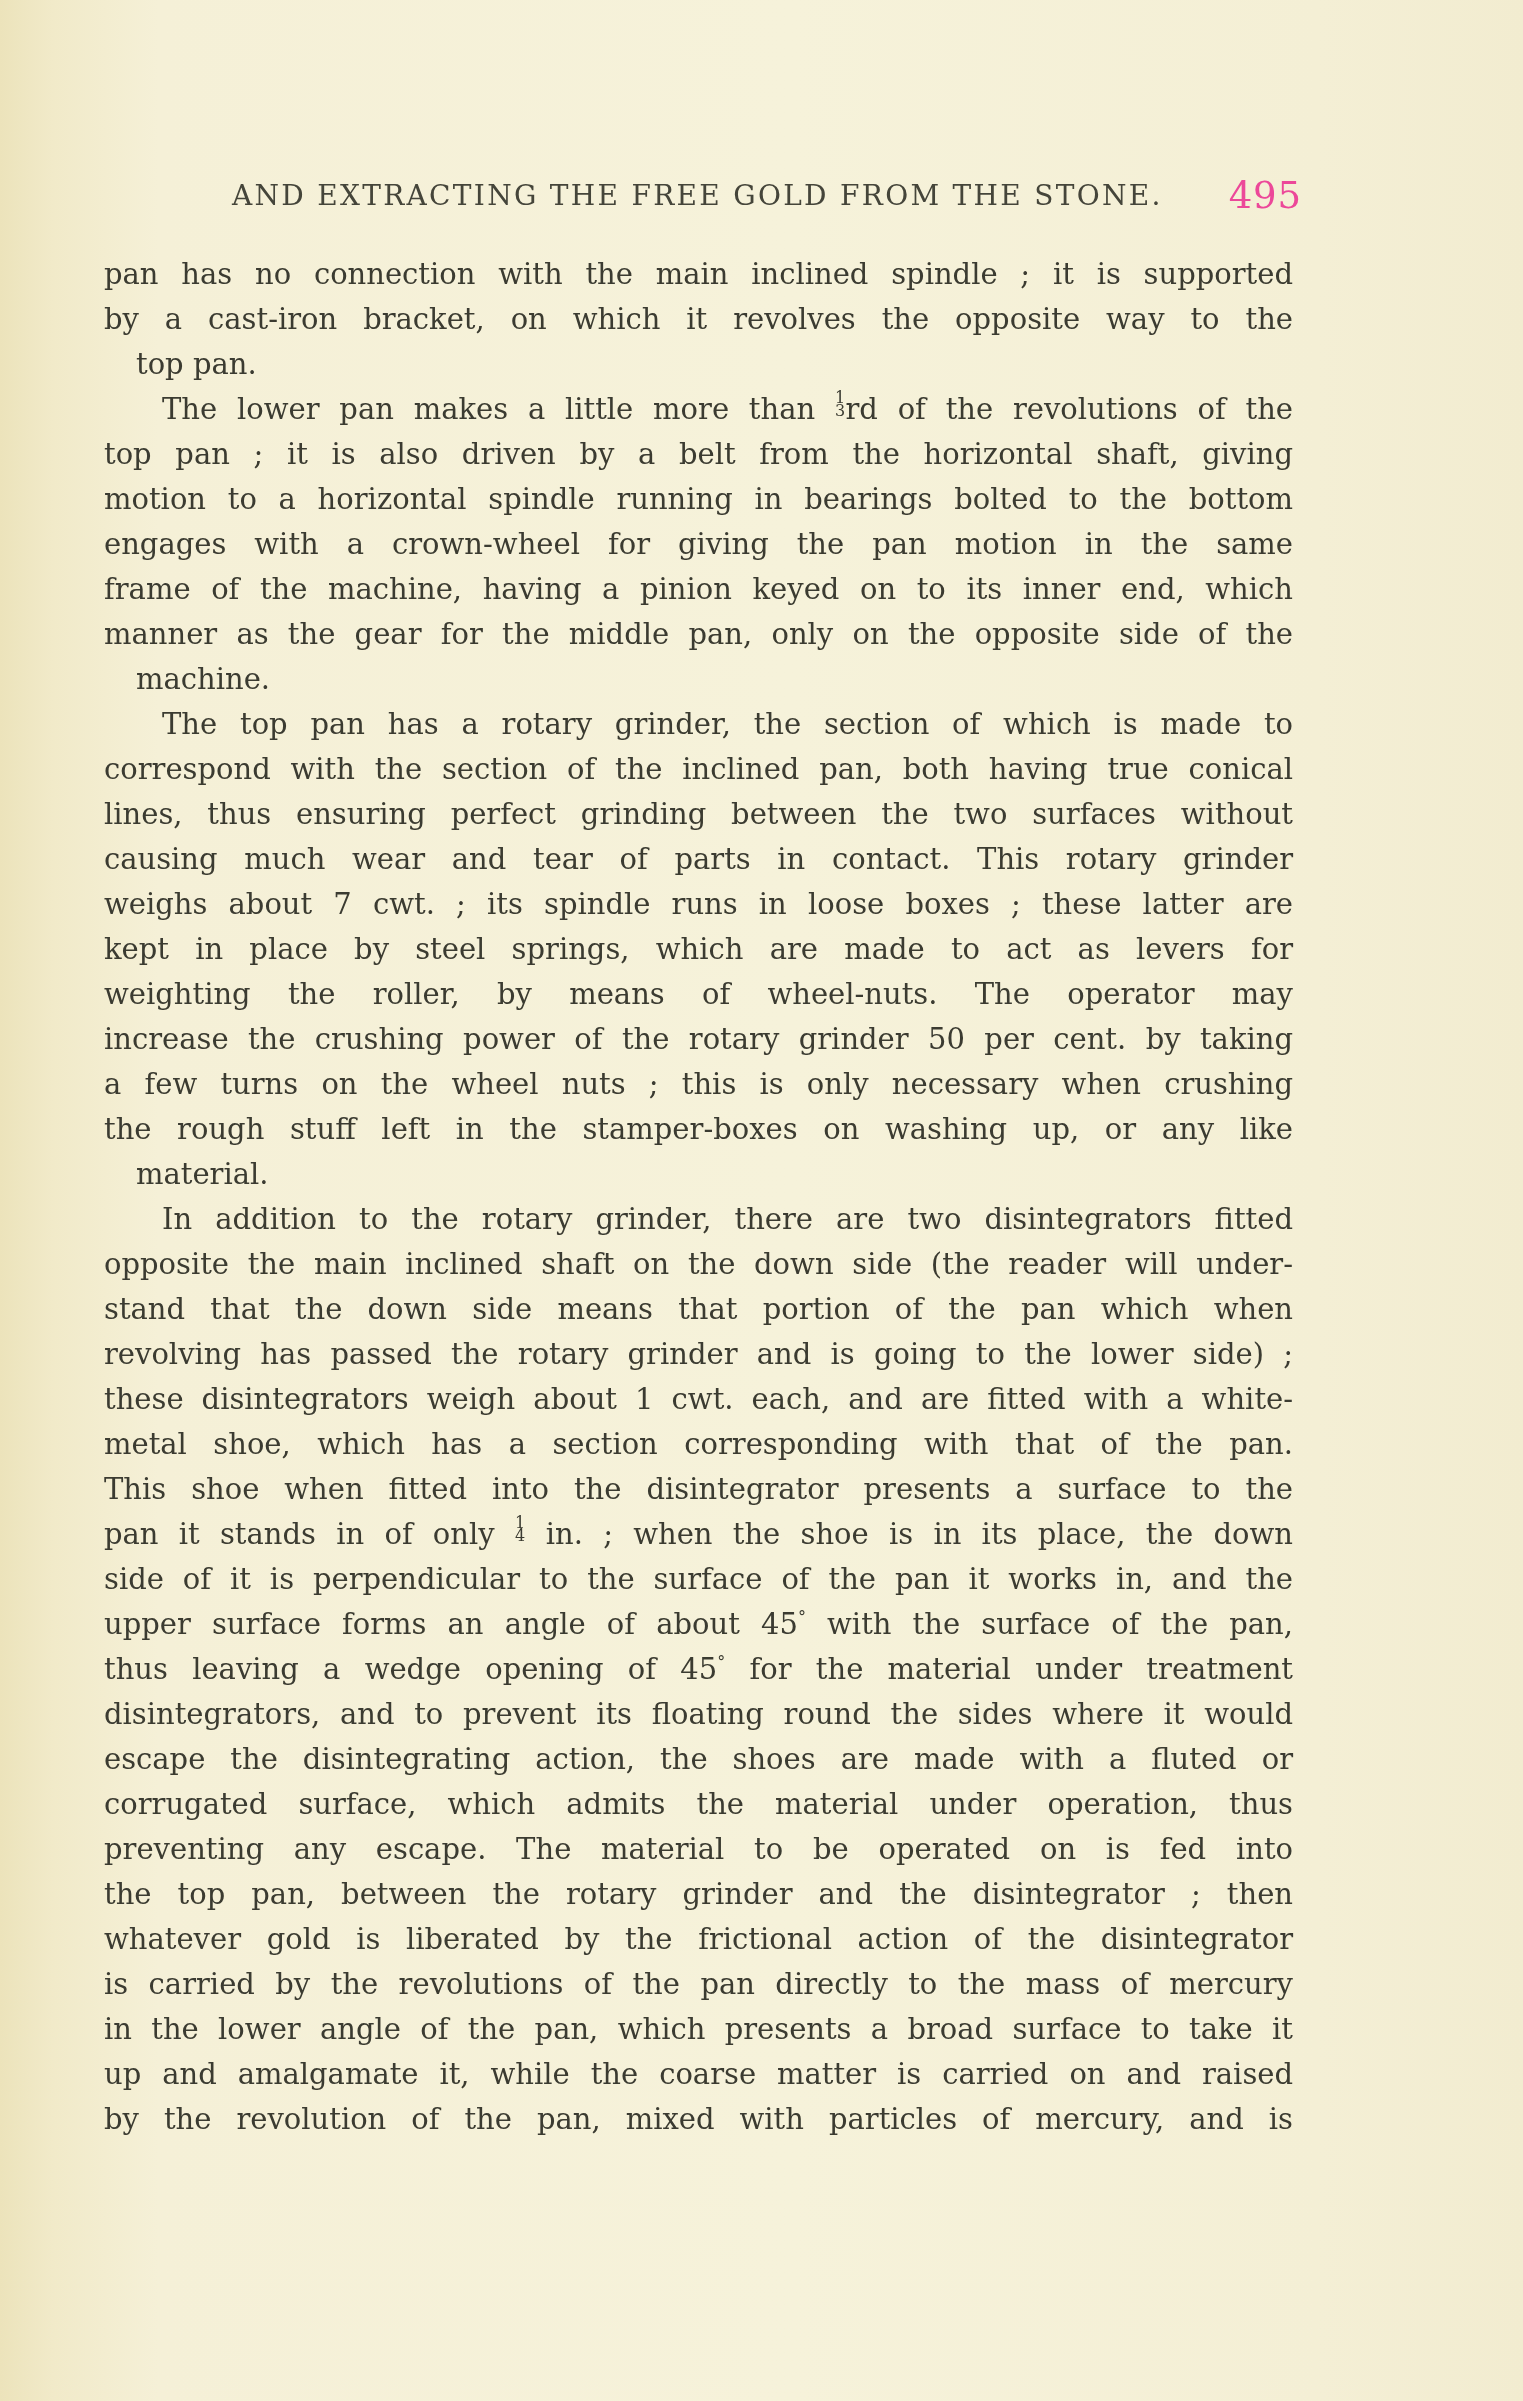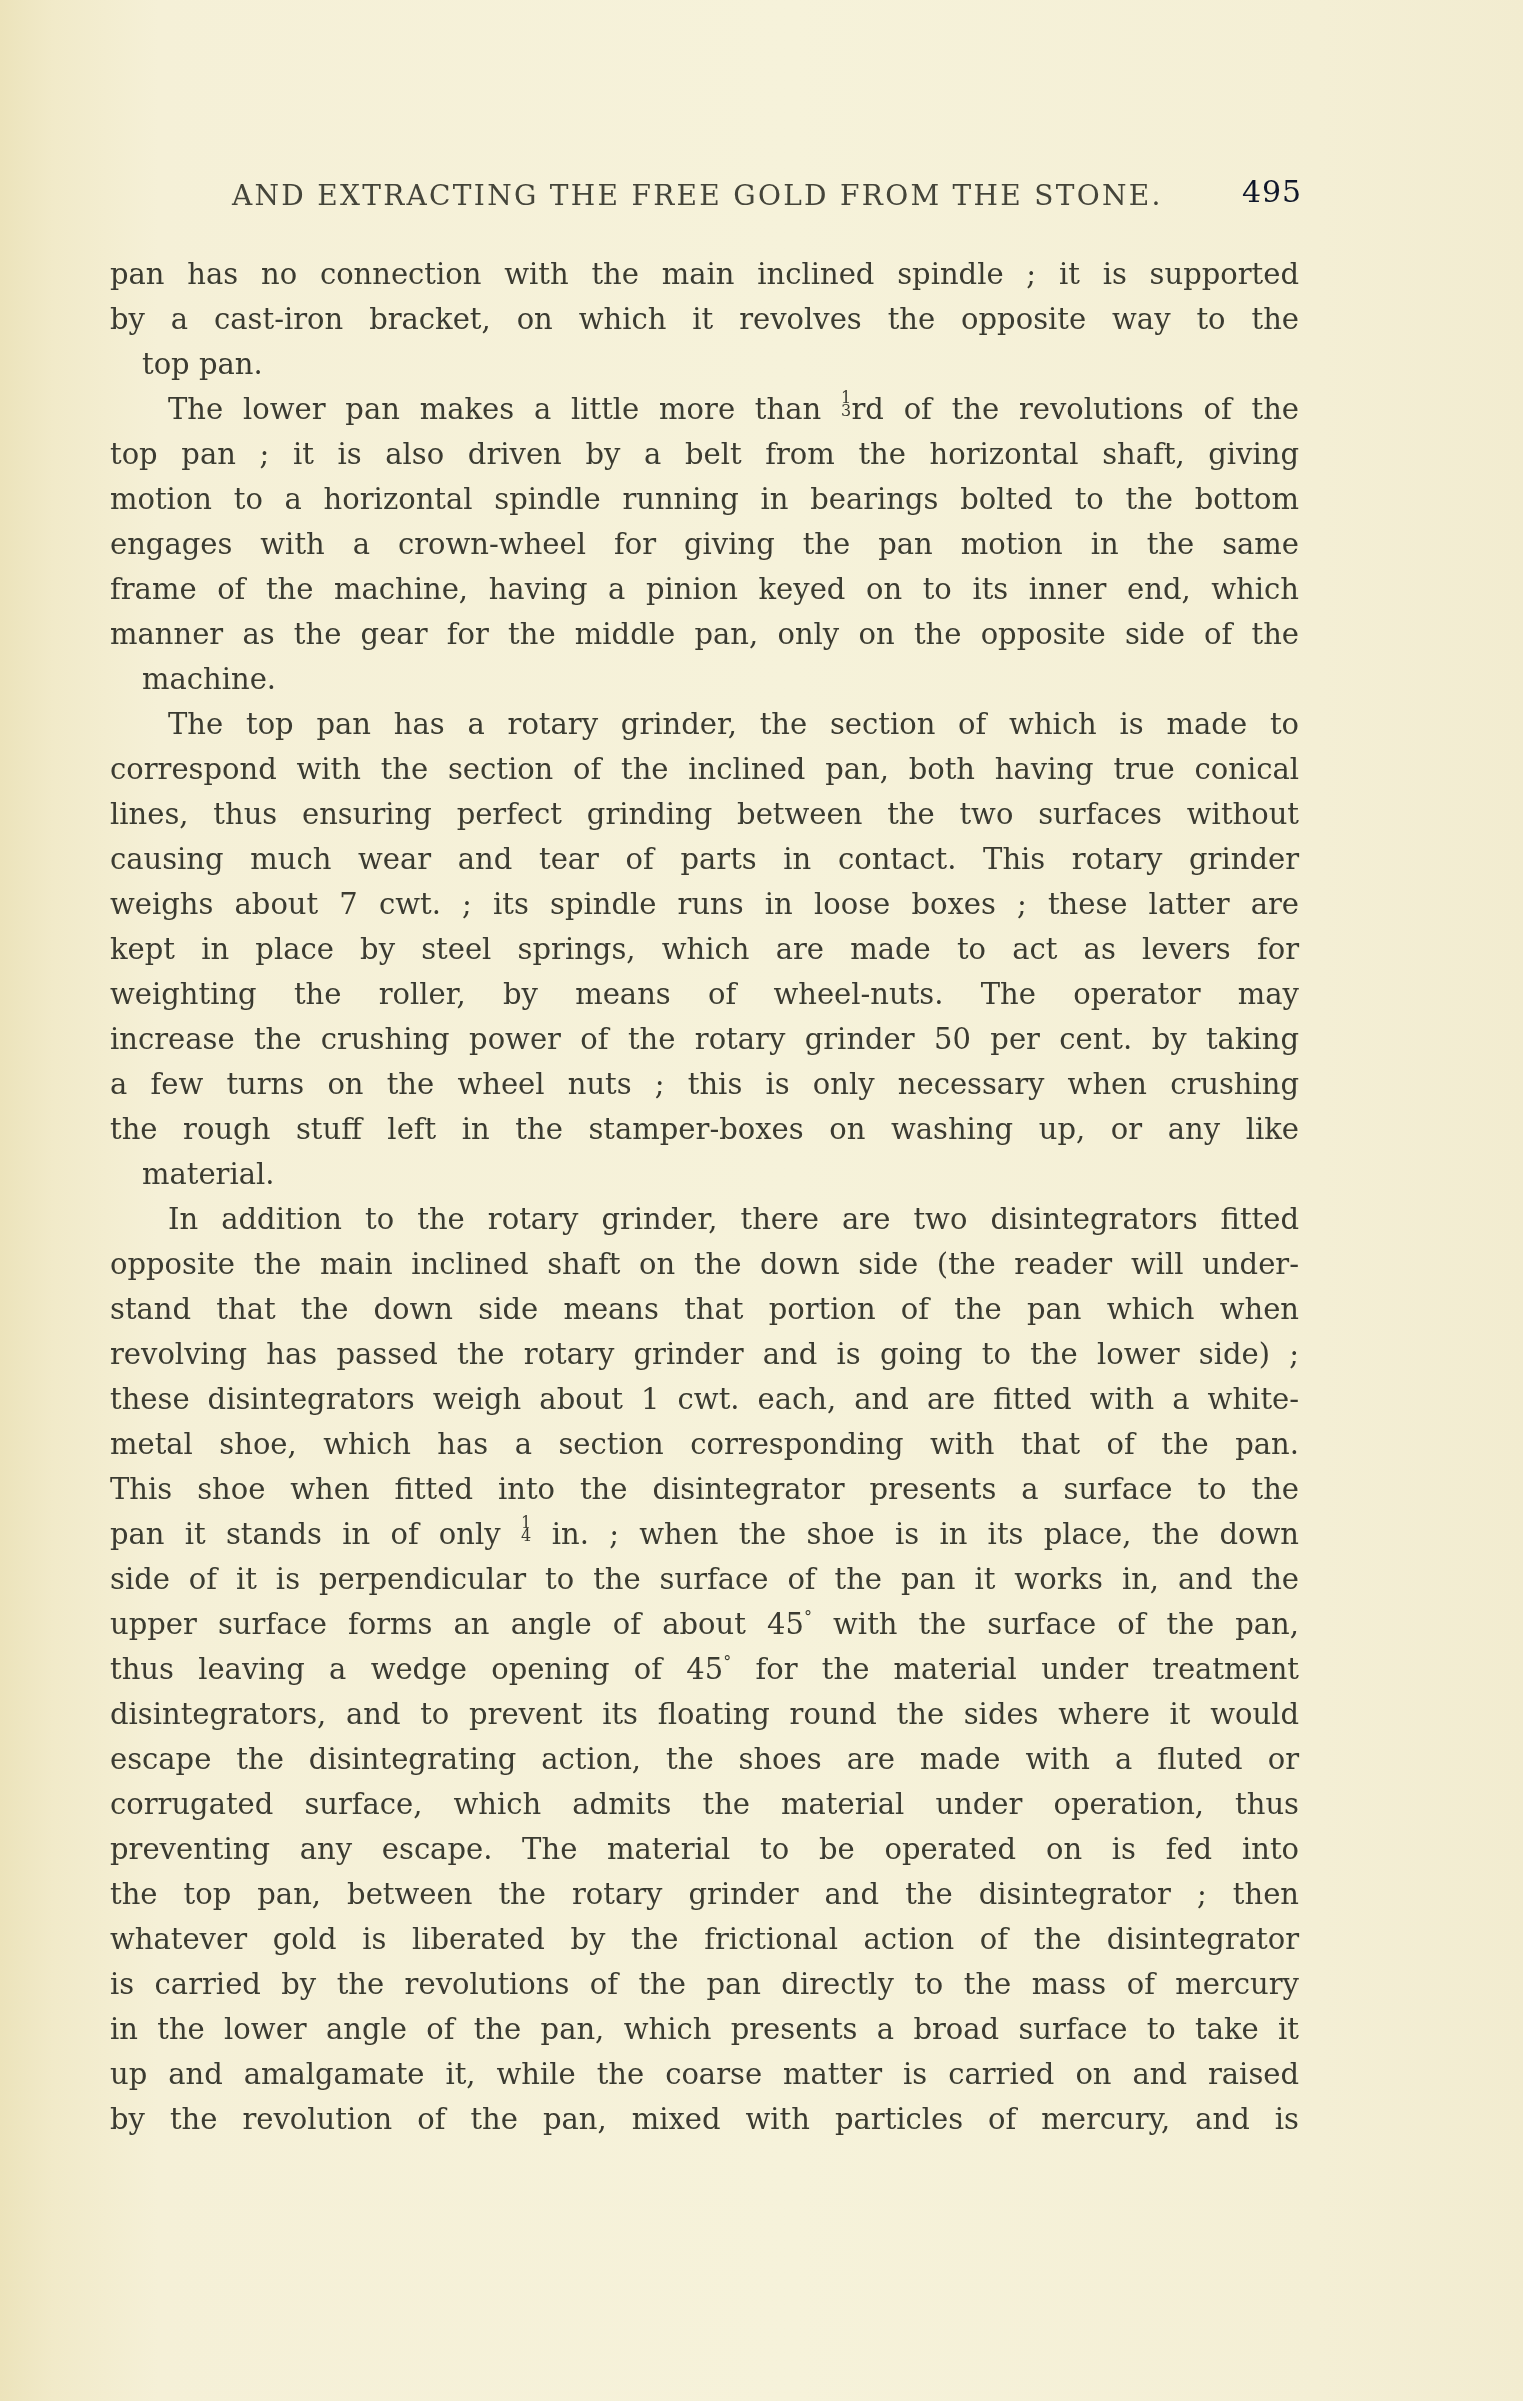--- a/index.html
+++ b/index.html
@@ -34,27 +34,27 @@
     top: 5.3px;
     font-size: 28px;
     letter-spacing: 2.3px;
     white-space: nowrap;
     color: #45453a;
   }
   .page-number {
     position: absolute;
     right: 0;
     top: 0;
-    font-size: 30px;
+    font-size: 37px;
     letter-spacing: 0.9px;
-    color: #0f172a;
+    color: #ec4899;
   }
   .body-text {
     position: absolute;
-    left: 110px;
+    left: 104px;
     top: 252px;
     width: 1189px;
   }
   .line {
     height: 45px;
     line-height: 45px;
     font-size: 29px;
     white-space: nowrap;
     text-align: justify;
     text-align-last: justify;

